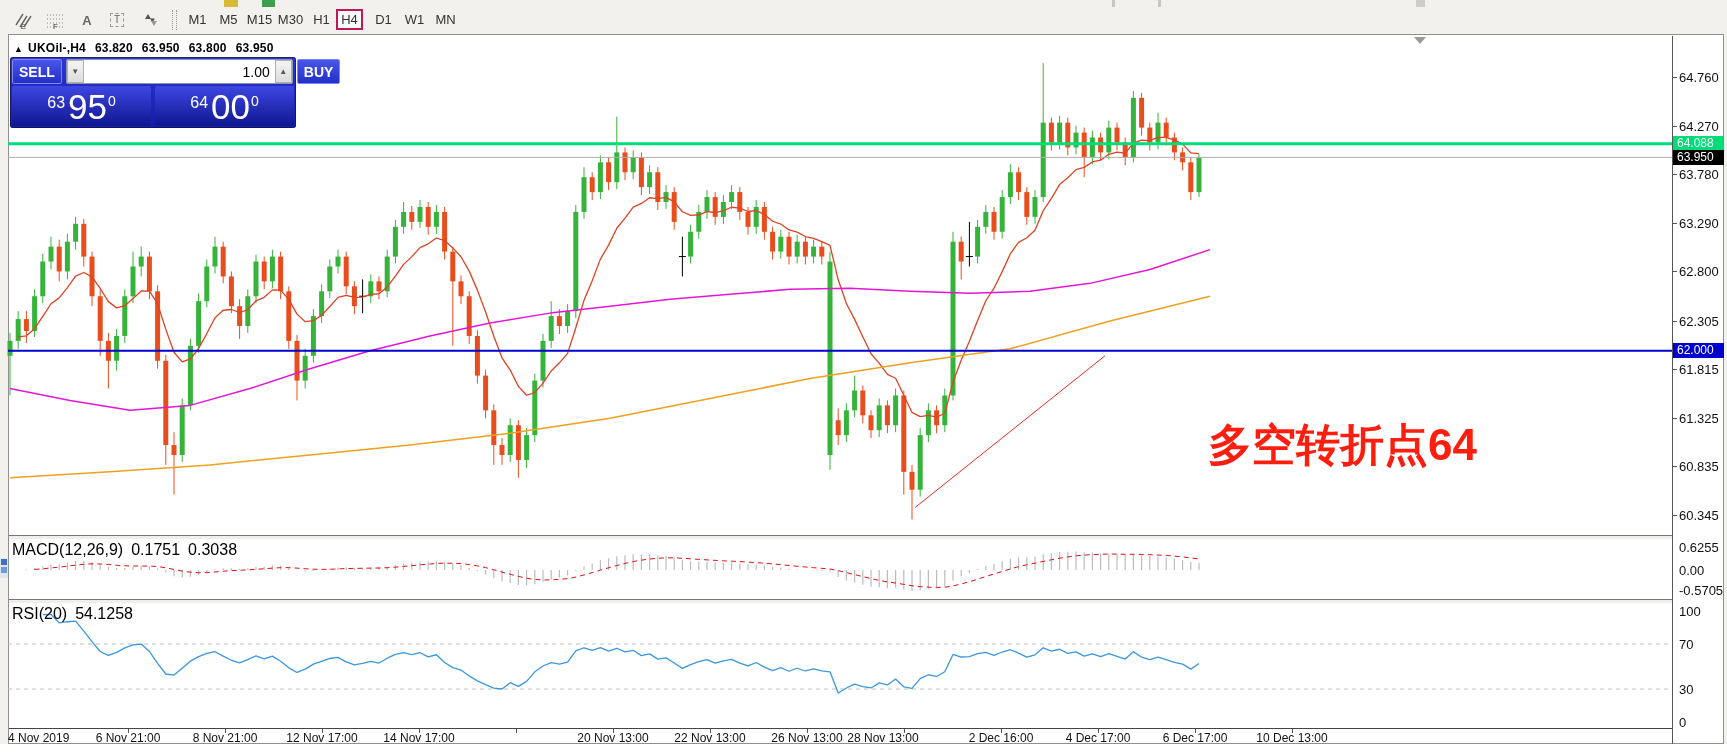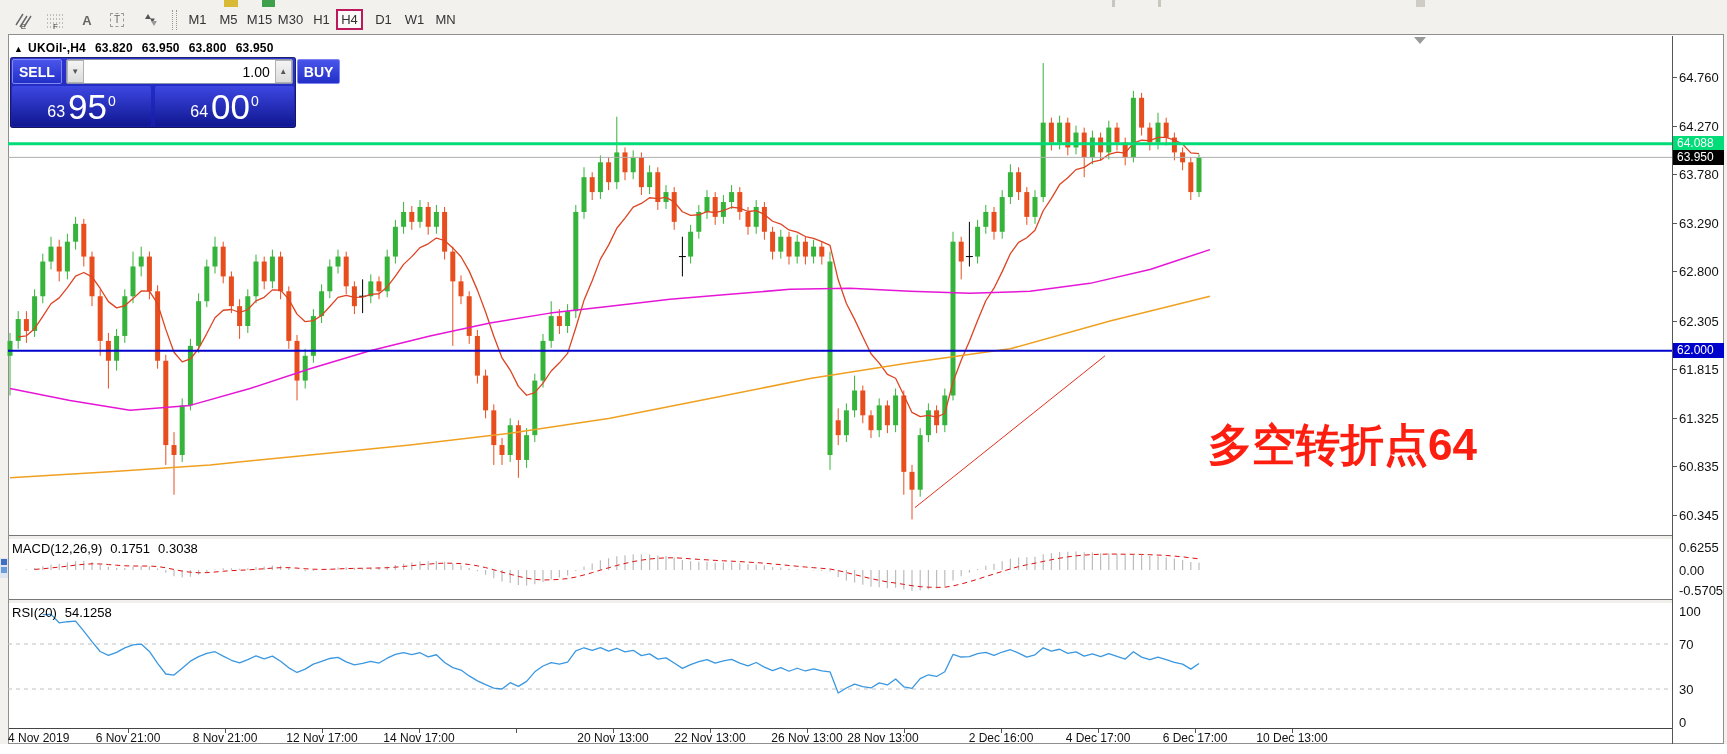--- a/index.html
+++ b/index.html
@@ -39,32 +39,32 @@
         font-size:14px;font-weight:bold;display:flex;align-items:center;justify-content:center;box-sizing:border-box;}
   .sellbtn{width:66px;} .buybtn{width:62px;}
   .spin{flex:1;margin:0 4px;background:#fff;border:1px solid #8d95a8;border-radius:2px;display:flex;box-sizing:border-box;}
   .spinbtn{width:17px;background:linear-gradient(#f4f4f4,#dcdcdc);border:1px solid #b0b0b0;color:#555;font-size:8px;
            display:flex;align-items:center;justify-content:center;box-sizing:border-box;}
   .spin input{flex:1;border:0;outline:0;text-align:right;font-size:14px;padding:0 5px;min-width:0;
               font-family:"Liberation Sans","DejaVu Sans",sans-serif;}
   .prow2{position:absolute;left:2px;top:29px;right:2px;bottom:2px;display:flex;gap:4px;}
   .pprice{flex:1;background:linear-gradient(#3d47e2,#101791);border-radius:2px;color:#fff;
           display:flex;align-items:flex-end;justify-content:center;padding-bottom:3px;}
-  .pprice .sm{font-size:16px;margin-right:3px;margin-bottom:2px;}
+  .pprice .sm{font-size:16px;margin-right:3px;margin-bottom:11px;}
   .pprice .bg{font-size:35px;line-height:33px;}
   .pprice .sup{font-size:14px;margin-bottom:14px;margin-left:1px;}
   
   .pricelab{position:absolute;left:1679px;font-size:13px;color:#111;transform:translateY(-50%);}
   .ptick{position:absolute;left:1672px;width:5px;height:1px;background:#555;}
   .linelab{position:absolute;left:1673px;width:51px;height:15px;font-size:12px;color:#fff;
            text-align:left;padding-left:4px;line-height:15px;box-sizing:border-box;}
   .timelab{position:absolute;top:731px;font-size:12px;color:#111;white-space:nowrap;}
   .ttick{position:absolute;top:729px;width:1px;height:4px;background:#555;}
   
-  .indlab{font-size:13px;color:#000;}
+  .indlab{font-size:16px;color:#000;}
   .indlab span{margin-right:8px;}
   
   .annot{left:1208px;top:416px;font-size:44px;font-weight:bold;white-space:nowrap;}
   .shiftmark{left:1414px;top:37px;width:0;height:0;border-left:6px solid transparent;border-right:6px solid transparent;
              border-top:7px solid #9a9a9a;}
   .bluefrag{left:0;top:558px;width:8px;height:20px;background:#dfe6f2;}
   .bluefrag i{position:absolute;left:1px;width:6px;height:6px;background:#3f6fc0;}
   svg{position:absolute;overflow:visible;}
 </style>
 </head>

